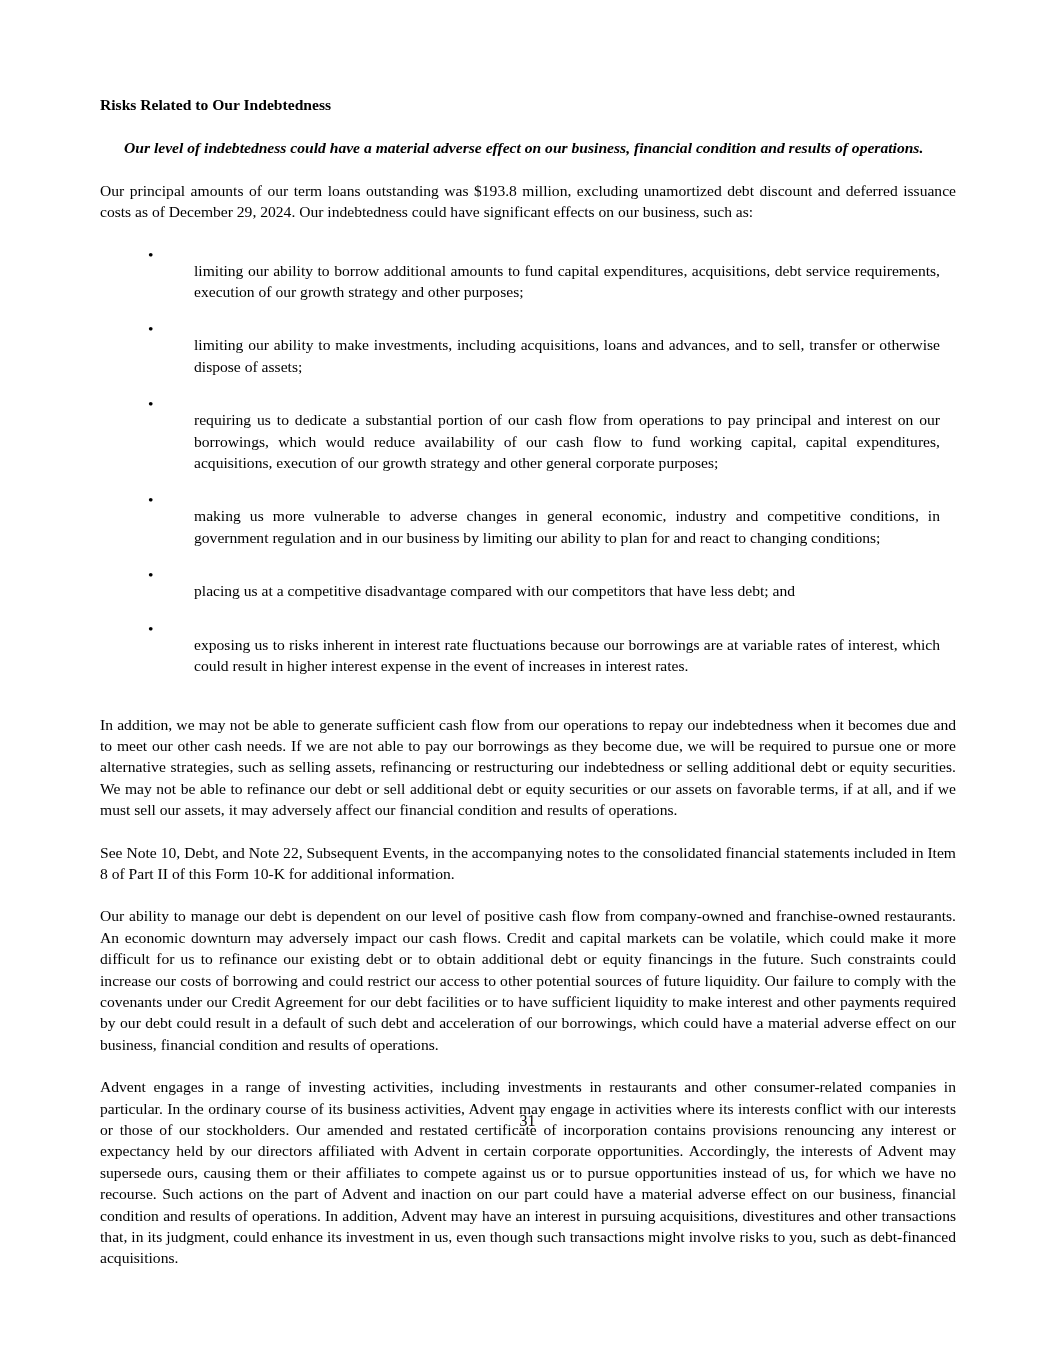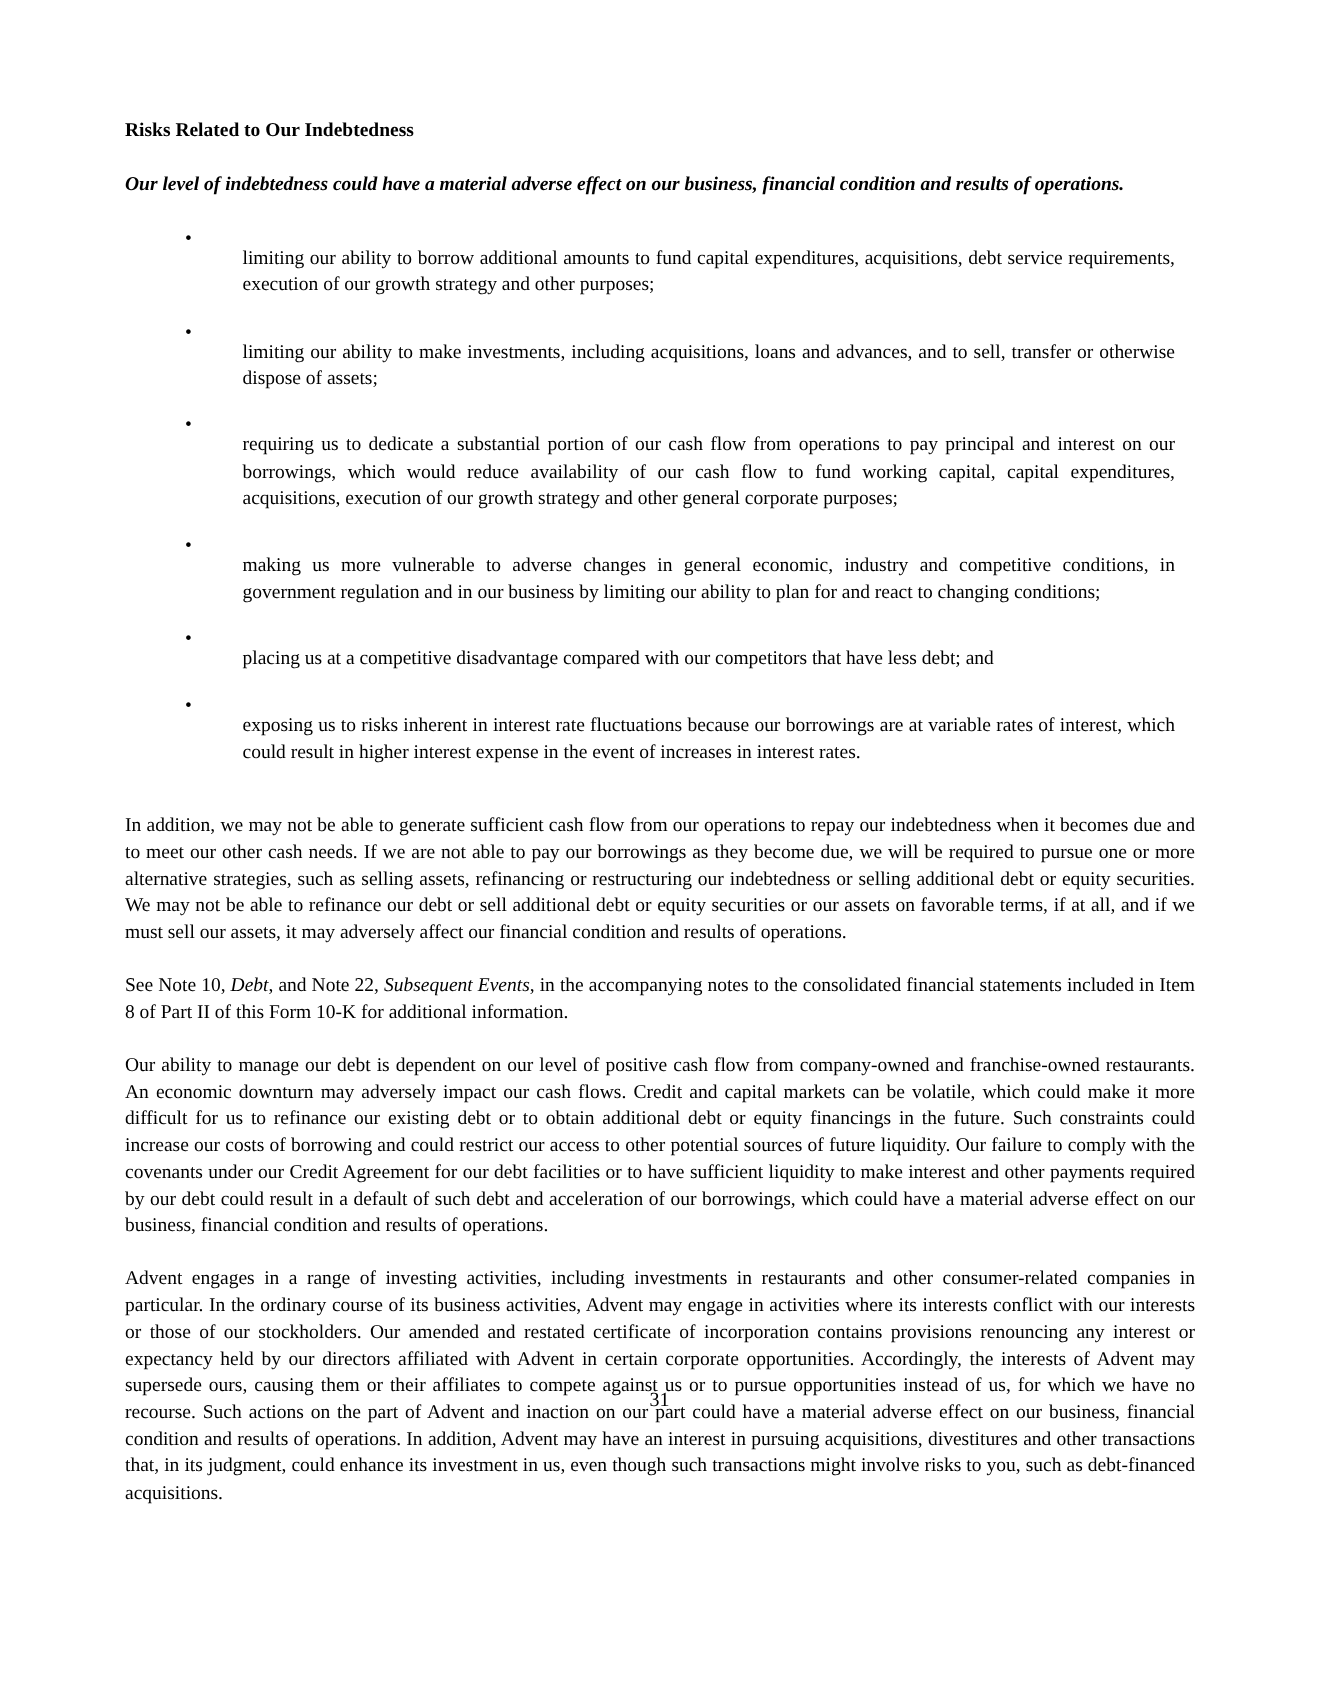--- a/index.html
+++ b/index.html
@@ -42,41 +42,41 @@
     font-weight: bold;
     font-style: normal;
     text-align: left;
     margin-bottom: 22px;
   }
   h3.h-bolditalic {
     font-weight: bold;
     font-style: italic;
     text-align: justify;
     margin-bottom: 21px;
+    margin-left: 24px;
   }
   .bullet-list {
     margin: 0 0 21px 0;
   }
   .bullet-row {
     display: flex;
     padding-left: 48px;
   }
   .bullet-marker {
     width: 30px;
     flex-shrink: 0;
     font-size: 15.6px;
     line-height: 21.4px;
   }
   .bullet-text {
     flex: 1;
     text-align: justify;
     margin: 16px;
   }
   .italic {
-    font-style: italic;
   }
   .page-number {
     position: absolute;
     left: 0;
     bottom: 24px;
     width: 100%;
     text-align: center;
     font-size: 16px;
     line-height: 18px;
   }
@@ -84,20 +84,21 @@
 </head>
 <body>
 
 <div class="page">
   <div class="content">
 
     <h2 class="h-bold">Risks Related to Our Indebtedness</h2>
 
     <h3 class="h-bolditalic">Our level of indebtedness could have a material adverse effect on our business, financial condition and results of operations.</h3>
 
+    <p>Our principal amounts of our term loans outstanding was $193.8 million, excluding unamortized debt discount and deferred issuance costs as of December 29, 2024. Our indebtedness could have significant effects on our business, such as:</p>
 
     <div class="bullet-list">
       <div class="bullet-row">
         <span class="bullet-marker">•</span>
         <div class="bullet-text">limiting our ability to borrow additional amounts to fund capital expenditures, acquisitions, debt service requirements, execution of our growth strategy and other purposes;</div>
       </div>
       <div class="bullet-row">
         <span class="bullet-marker">•</span>
         <div class="bullet-text">limiting our ability to make investments, including acquisitions, loans and advances, and to sell, transfer or otherwise dispose of assets;</div>
       </div>

